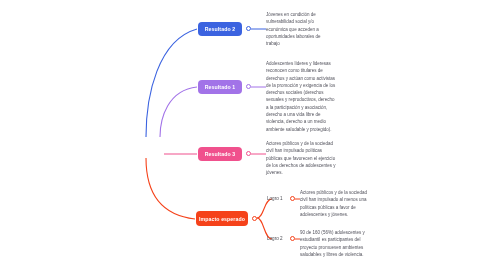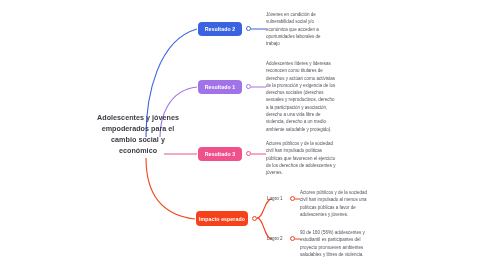--- a/index.html
+++ b/index.html
@@ -120,21 +120,20 @@
     <path d="M 146 158 C 146 192, 160 215, 195 219" fill="none" stroke="#f5421a" stroke-width="1.1"></path>
     <path d="M 257 218 C 264 218, 264 199, 272 199" fill="none" stroke="#f5421a" stroke-width="1.1"></path>
     <path d="M 257 218 C 264 218, 264 239, 272 239" fill="none" stroke="#f5421a" stroke-width="1.1"></path>
     <path d="M 251 29 L 266 29" fill="none" stroke="#3b63e0" stroke-width="1"></path>
     <path d="M 251 87 L 266 87" fill="none" stroke="#a273e8" stroke-width="1"></path>
     <path d="M 251 154 L 266 154" fill="none" stroke="#f0518d" stroke-width="1"></path>
     <path d="M 295 199 L 300 199" fill="none" stroke="#f5421a" stroke-width="1"></path>
     <path d="M 295 239 L 300 239" fill="none" stroke="#f5421a" stroke-width="1"></path>
   </svg>
 
-  <div class="root-node">Adolescentes y jóvenes empoderados para el cambio social y económico</div>
 
   <div class="pill pill-blue node-r2">Resultado 2</div>
   <div class="pill pill-purple node-r1">Resultado 1</div>
   <div class="pill pill-pink node-r3">Resultado 3</div>
   <div class="pill pill-orange node-ie">Impacto esperado</div>
 
   <div class="sub-label sub-l1">Logro 1</div>
   <div class="sub-label sub-l2">Logro 2</div>
 
   <div class="connector c-blue conn-r2"></div>

